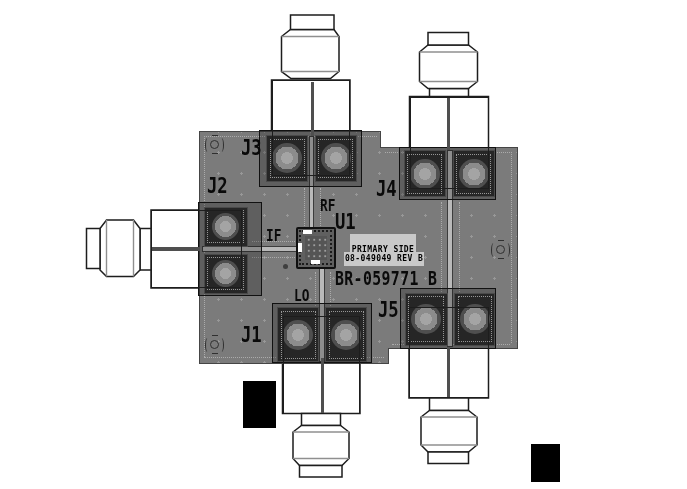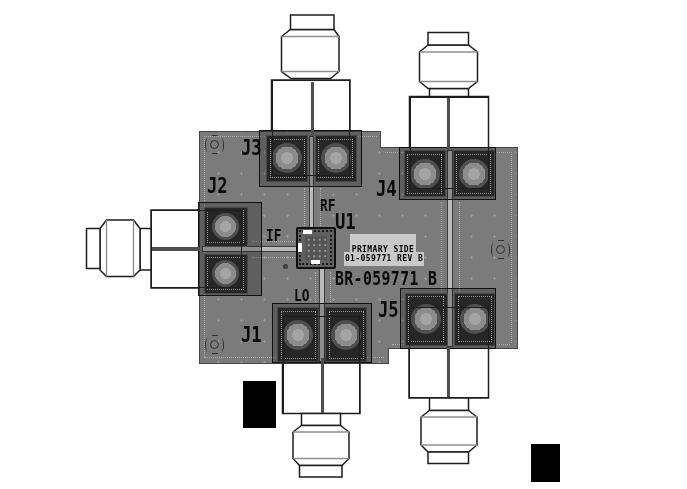--- a/index.html
+++ b/index.html
@@ -242,20 +242,20 @@
   <div class="abs silk ref" style="left:376px;top:179px">J4</div>
   <div class="abs silk ref" style="left:378px;top:300px">J5</div>
   <div class="abs silk ref" style="left:241px;top:325px">J1</div>
   <div class="abs silk ref" style="left:335px;top:212px">U1</div>
 
   <div class="abs silk sig" style="left:320px;top:198px">RF</div>
   <div class="abs silk sig" style="left:266px;top:228px">IF</div>
   <div class="abs silk sig" style="left:294px;top:288px">LO</div>
 
   <div class="abs plate" style="left:350px;top:233.5px;width:66px;height:31px">PRIMARY SIDE</div>
-  <div class="abs plate" style="left:344px;top:252px;width:80px;height:13.5px">01-059771 REV B</div>
+  <div class="abs plate" style="left:344px;top:252px;width:80px;height:13.5px">08-049049 REV B</div>
 
   <div class="abs silk bname" style="left:335px;top:269px">BR-059771 B</div>
 
   <div class="abs blk" style="left:243px;top:381px;width:33px;height:47px"></div>
   <div class="abs blk" style="left:531px;top:444px;width:29px;height:38px"></div>
 
 </div>
 
 </body></html>

